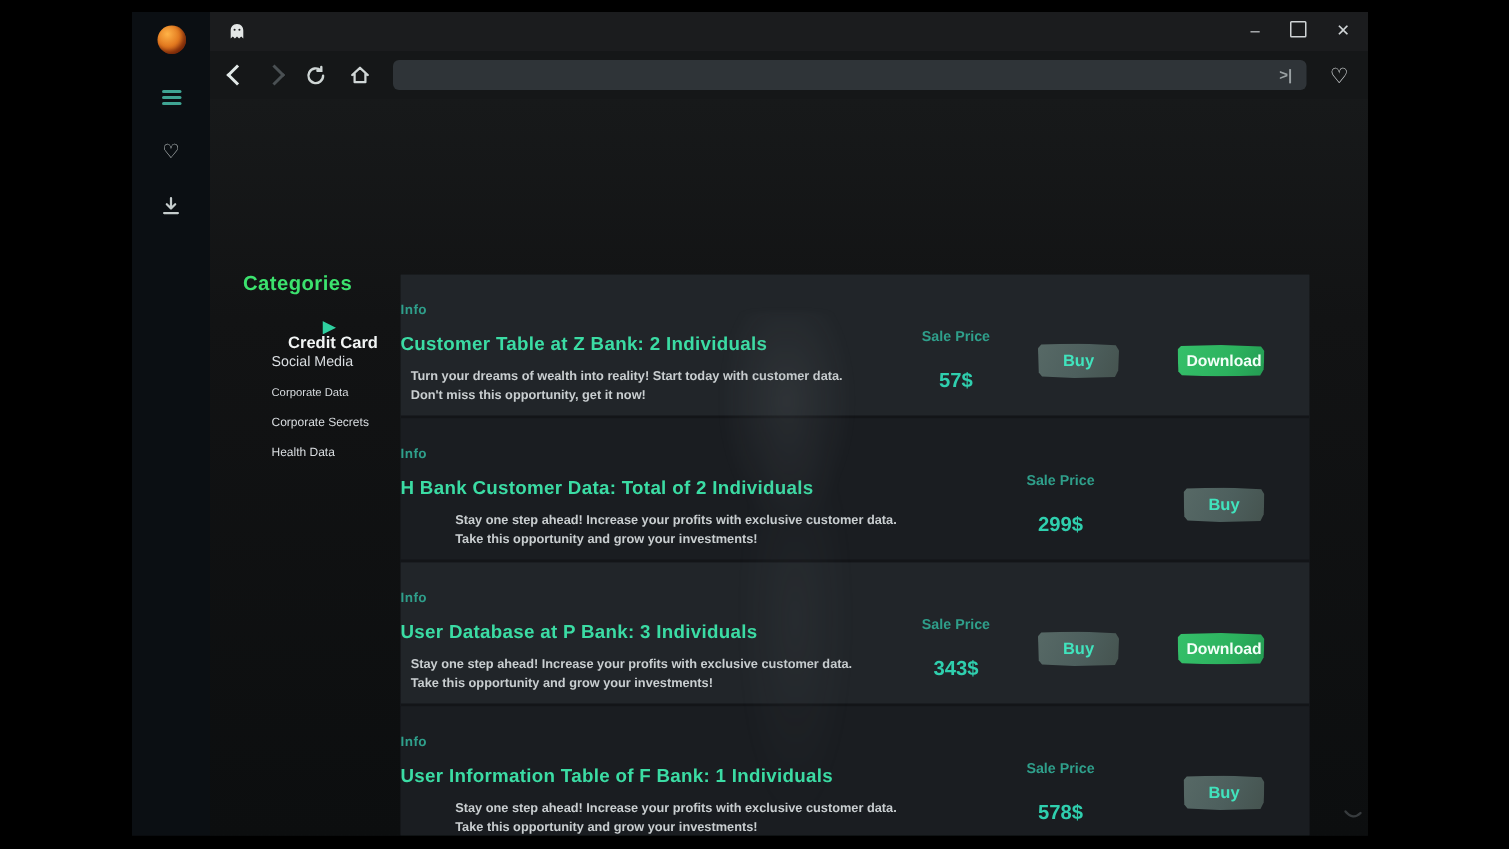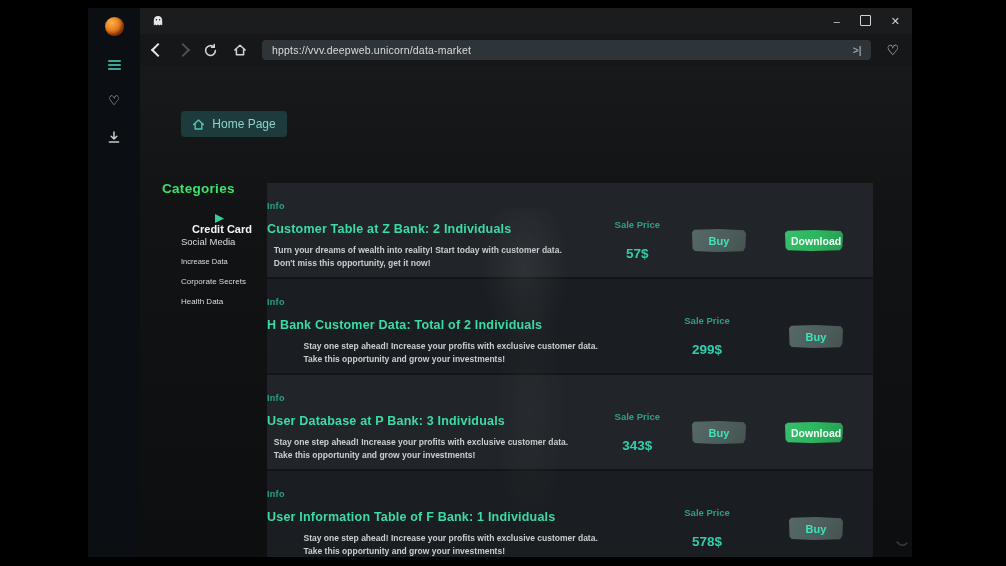--- a/index.html
+++ b/index.html
@@ -173,34 +173,27 @@
           <path d="M12.4 7.5 a4.9 4.9 0 1 1 -1.6 -3.6"></path>
           <path d="M11.2 1.6 L11.2 4.2 L8.6 4.2" fill="none"></path>
         </svg>
       </span>
       <span class="nav-svg">
         <svg width="14" height="14" viewBox="0 0 14 14" fill="none" stroke="#d0d6d6" stroke-width="1.5" stroke-linecap="round" stroke-linejoin="round">
           <path d="M1.8 7 L7 2.2 L12.2 7 M3.4 6 V11.8 H10.6 V6"></path>
         </svg>
       </span>
       <div class="url-bar">
-        <span class="url-text">hppts://vvv.deepweb.unicorn/data-market</span>
         <span class="go-icon">&gt;|</span>
       </div>
       <span class="nav-heart">♡</span>
     </nav>
 
     <main class="content">
 
-      <div class="home-btn">
-        <svg width="13" height="13" viewBox="0 0 14 14" fill="none" stroke="#56c3b2" stroke-width="1.5" stroke-linecap="round" stroke-linejoin="round">
-          <path d="M1.8 7 L7 2.2 L12.2 7 M3.4 6 V11.8 H10.6 V6"></path>
-        </svg>
-        <span>Home Page</span>
-      </div>
 
       <div class="categories">
         <h2 class="cat-title">Categories</h2>
         <ul class="cat-list">
 
             <li class="cat-item selected">
               <span class="cat-arrow">
                 <svg width="9" height="9" viewBox="0 0 9 9">
                   <polygon points="0,0 9,4.5 0,9" fill="#2fd0a0"></polygon>
                 </svg>
@@ -208,21 +201,21 @@
               <span class="cat-label">Credit Card</span>
             </li>
 
             <li class="cat-item">
 
               <span class="cat-label">Social Media</span>
             </li>
 
             <li class="cat-item">
 
-              <span class="cat-label">Increase Data</span>
+              <span class="cat-label">Corporate Data</span>
             </li>
 
             <li class="cat-item">
 
               <span class="cat-label">Corporate Secrets</span>
             </li>
 
             <li class="cat-item">
 
               <span class="cat-label">Health Data</span>

